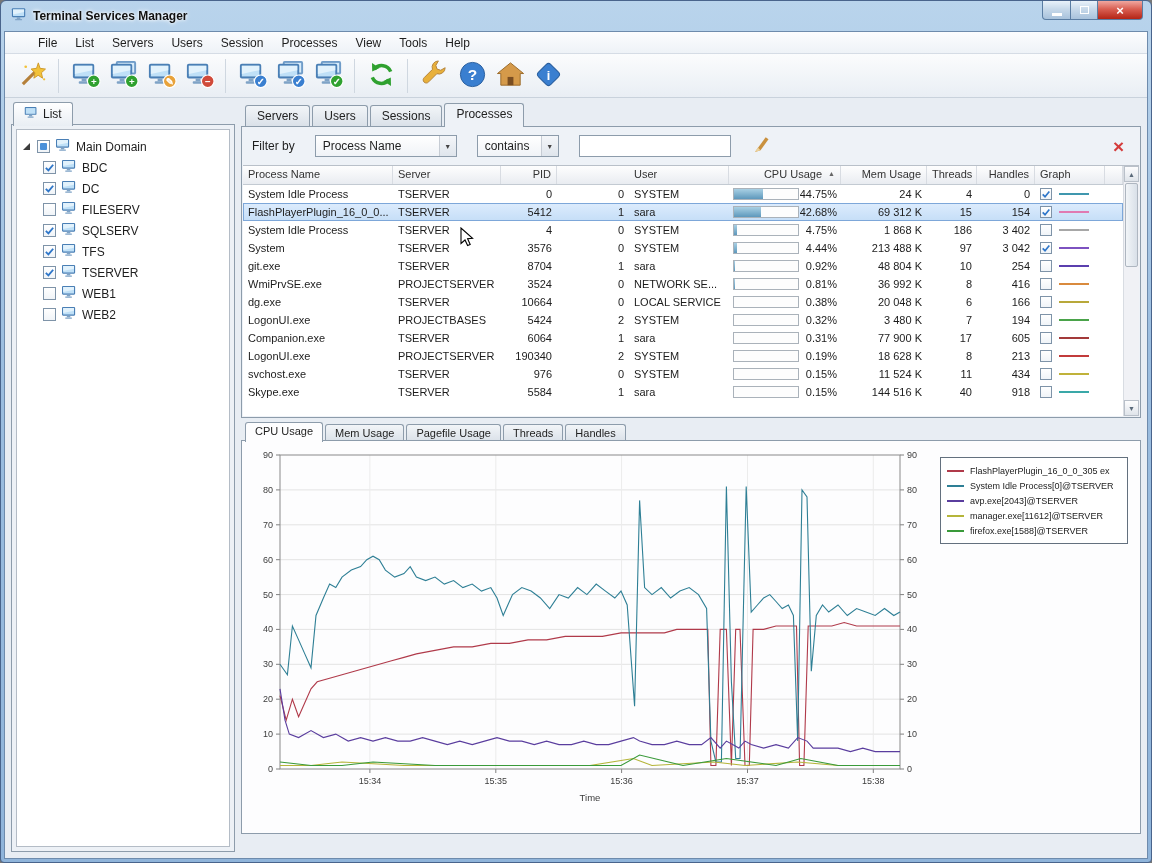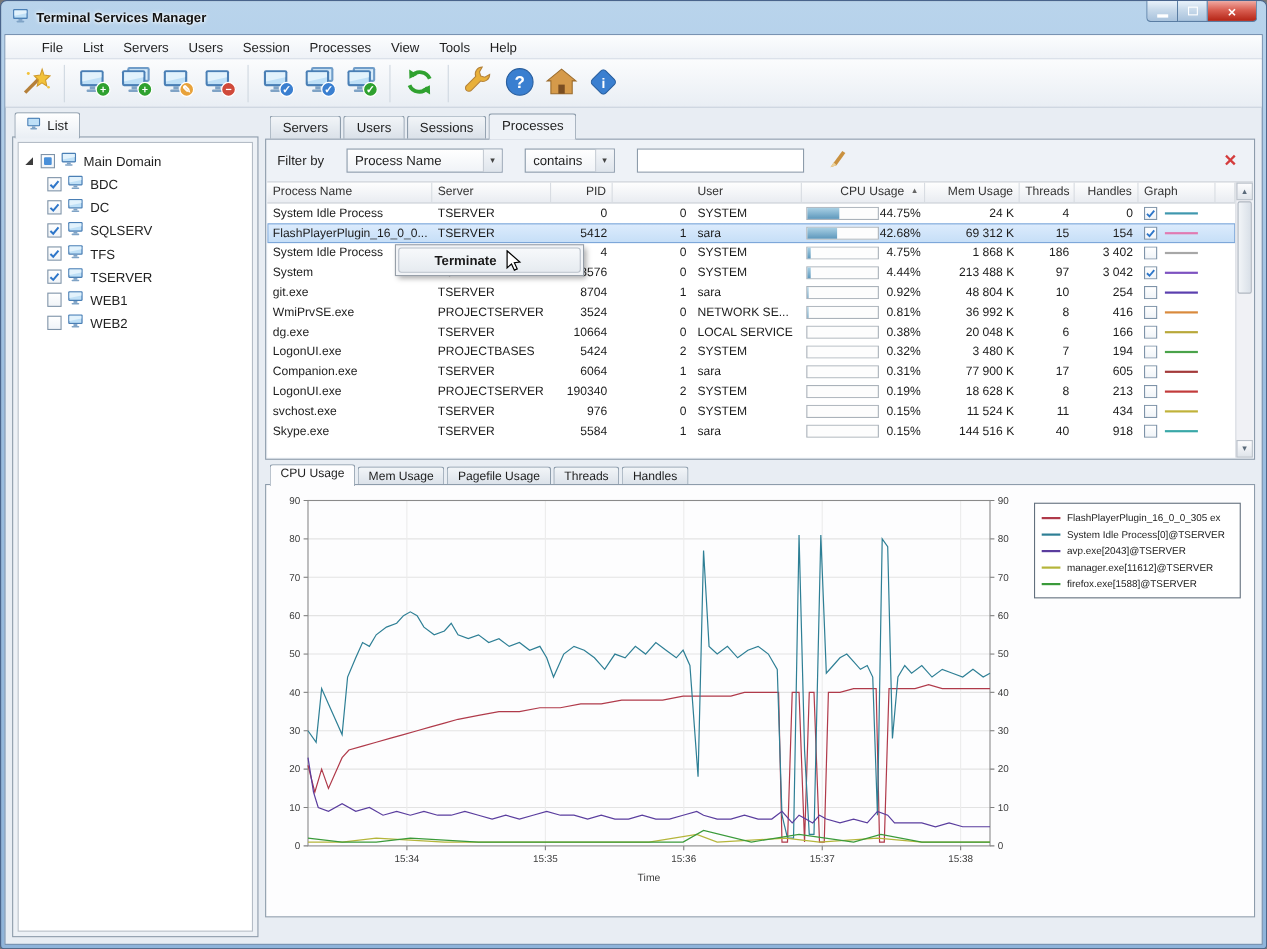--- a/index.html
+++ b/index.html
@@ -359,20 +359,31 @@
                   </svg>
                 </span>
                 <span><svg width="16" height="14" viewBox="0 0 18 16">
                     <rect x="1" y="1" width="15" height="10" rx="1.2" fill="#4a7fb5"></rect>
                     <rect x="2.3" y="2.3" width="12.4" height="7.4" fill="#bfe0f7"></rect>
                     <path d="M2.3 2.3 h12.4 v3 l-12.4 2.6 z" fill="#e2f2fc"></path>
                     <rect x="6.5" y="11" width="4" height="2" fill="#7fa3c6"></rect>
                     <rect x="4.5" y="13" width="8" height="1.6" rx="0.8" fill="#7fa3c6"></rect>
                   </svg></span>
                 <span>DC</span>
+              </div>
+              <div class="tree-row">
+                <span class="cb"></span>
+                <span><svg width="16" height="14" viewBox="0 0 18 16">
+                    <rect x="1" y="1" width="15" height="10" rx="1.2" fill="#4a7fb5"></rect>
+                    <rect x="2.3" y="2.3" width="12.4" height="7.4" fill="#bfe0f7"></rect>
+                    <path d="M2.3 2.3 h12.4 v3 l-12.4 2.6 z" fill="#e2f2fc"></path>
+                    <rect x="6.5" y="11" width="4" height="2" fill="#7fa3c6"></rect>
+                    <rect x="4.5" y="13" width="8" height="1.6" rx="0.8" fill="#7fa3c6"></rect>
+                  </svg></span>
+                <span>FILESERV</span>
               </div>
               <div class="tree-row">
                 <span class="cb">
                   <svg width="11" height="11" viewBox="0 0 12 12">
                     <polyline points="2,6.5 4.8,9.2 10,3" fill="none" stroke="#2e76c9" stroke-width="2"></polyline>
                   </svg>
                 </span>
                 <span><svg width="16" height="14" viewBox="0 0 18 16">
                     <rect x="1" y="1" width="15" height="10" rx="1.2" fill="#4a7fb5"></rect>
                     <rect x="2.3" y="2.3" width="12.4" height="7.4" fill="#bfe0f7"></rect>
@@ -845,22 +856,19 @@
                   <span class="lg-line" style="background:#3a9a3a"></span>
                   <span class="lg-txt">firefox.exe[1588]@TSERVER</span>
                 </div>
               </div>
           </div>
         </div>
       </div>
     </div>
   </div>
 
-  <div class="context-menu">
-    <div class="cm-item">Terminate</div>
-  </div>
   <div class="cursor-arrow">
     <svg width="20" height="20" viewBox="0 0 20 20">
         <path d="M4 1 L4 16.5 L8 13 L10.6 18.6 L13.2 17.4 L10.6 11.8 L15.6 11.3 Z" fill="#fff" stroke="#000" stroke-width="1.1"></path>
       </svg>
   </div>
 
 </div>
 
 </body></html>

